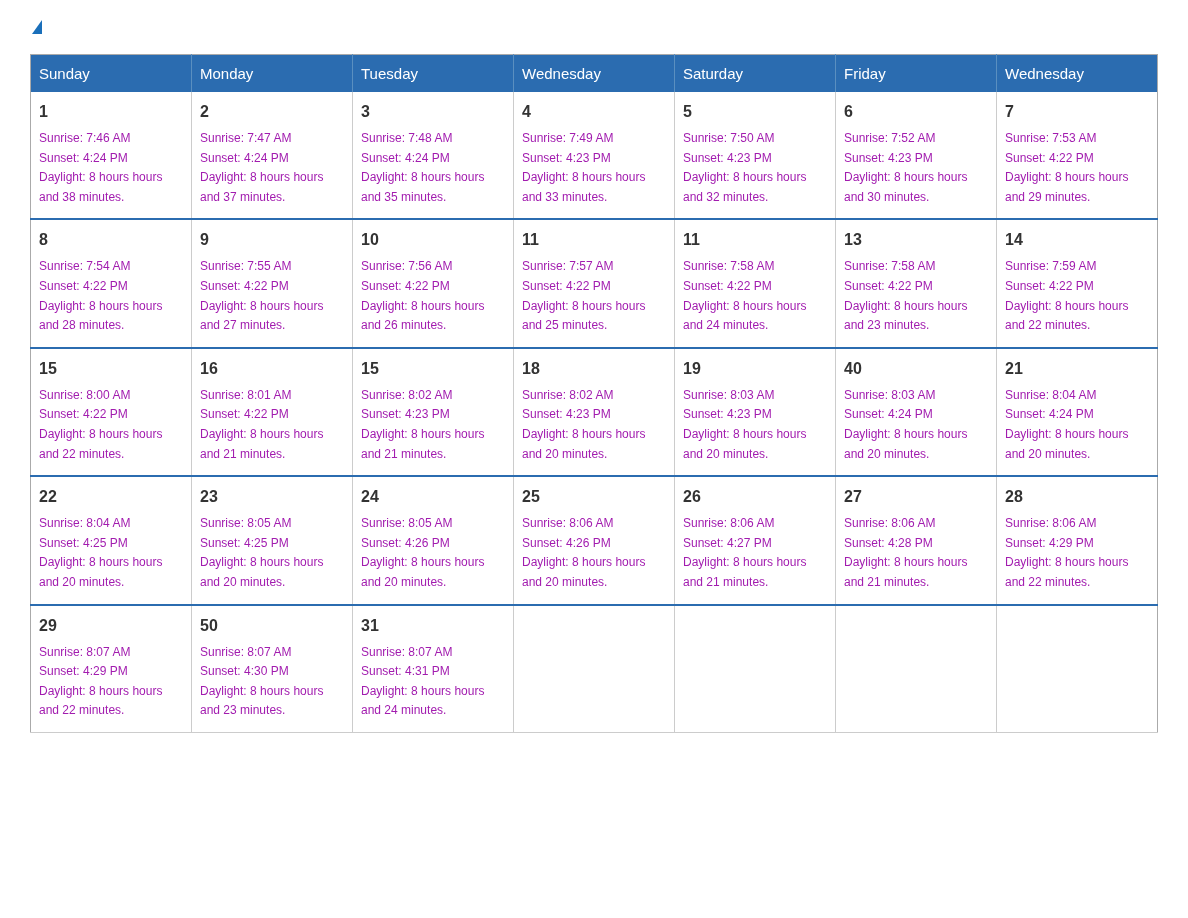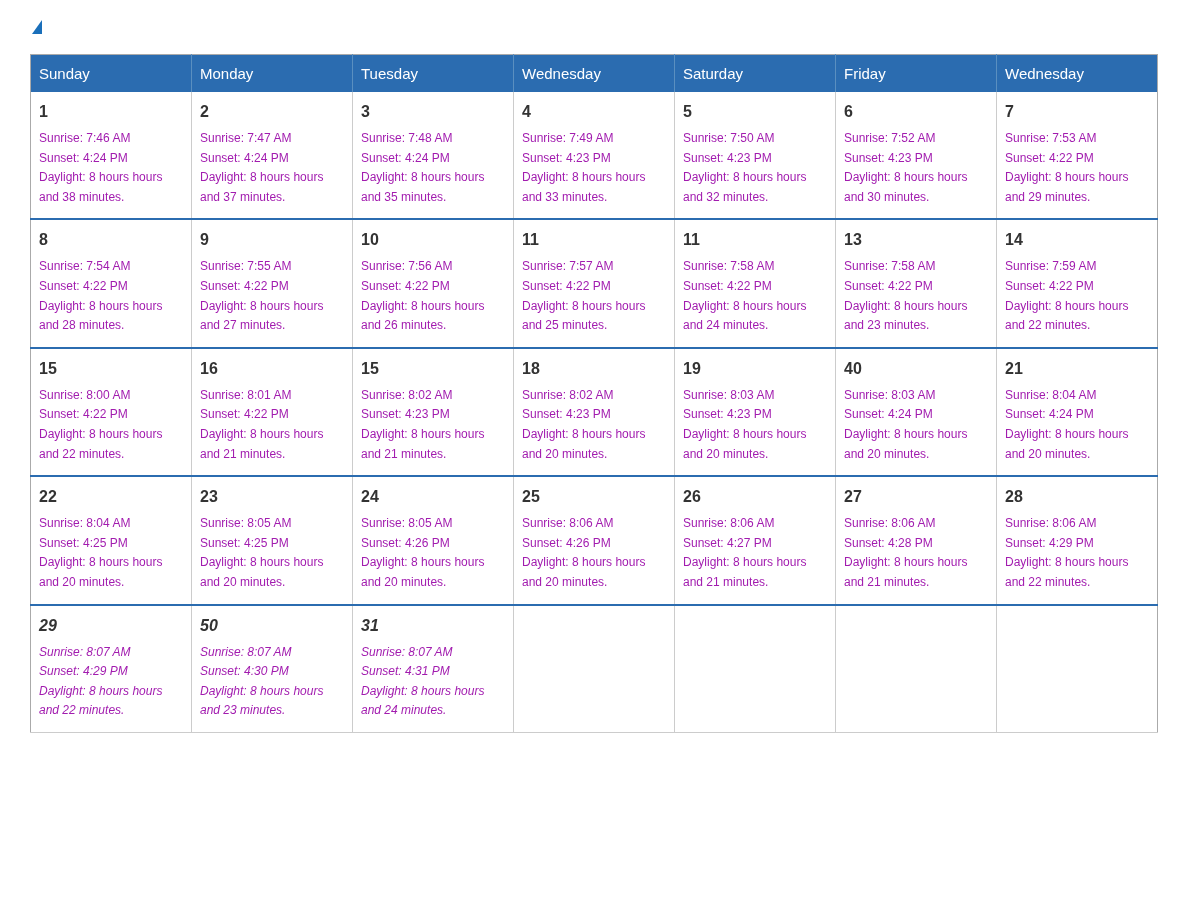--- a/index.html
+++ b/index.html
@@ -73,21 +73,21 @@
     .calendar td {
       vertical-align: top;
       padding: 8px 8px 12px 8px;
       border-right: 1px solid #ccc;
       border-bottom: 2px solid #2b6cb0;
       width: 14.28%;
       font-size: 13px;
       line-height: 1.5;
     }
     .calendar td:last-child { border-right: none; }
-    .calendar tr:last-child td { border-bottom: 1px solid #ccc; font-style: italic; }
+    .calendar tr:last-child td { border-bottom: 1px solid #ccc; }
     .day-num {
       font-size: 16px;
       font-weight: bold;
       display: block;
       margin-bottom: 4px;
     }
     .day-info {
       font-size: 12px;
       color: #a21caf;
       line-height: 1.55;

